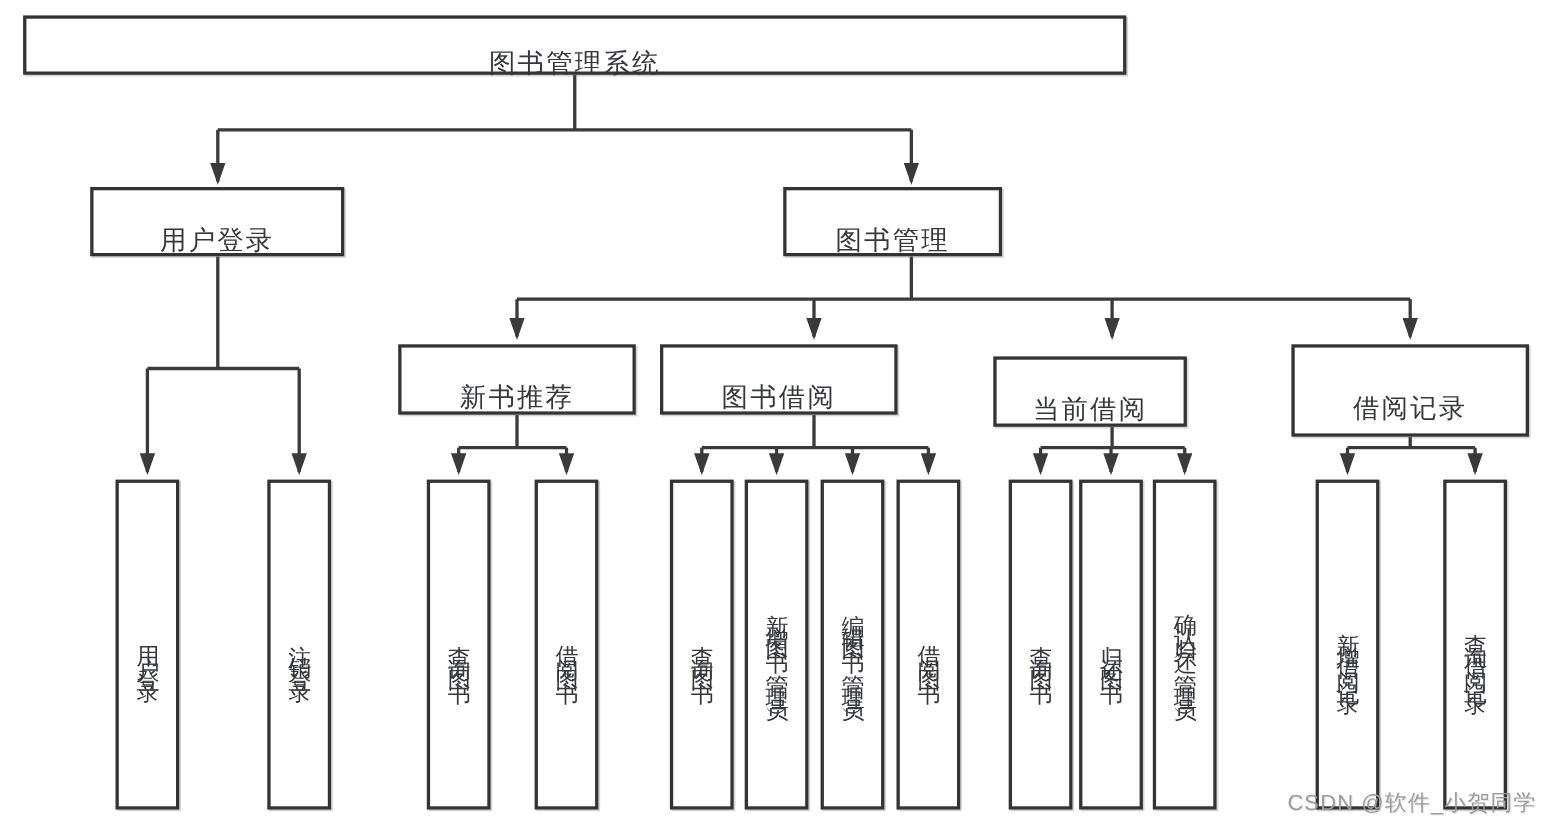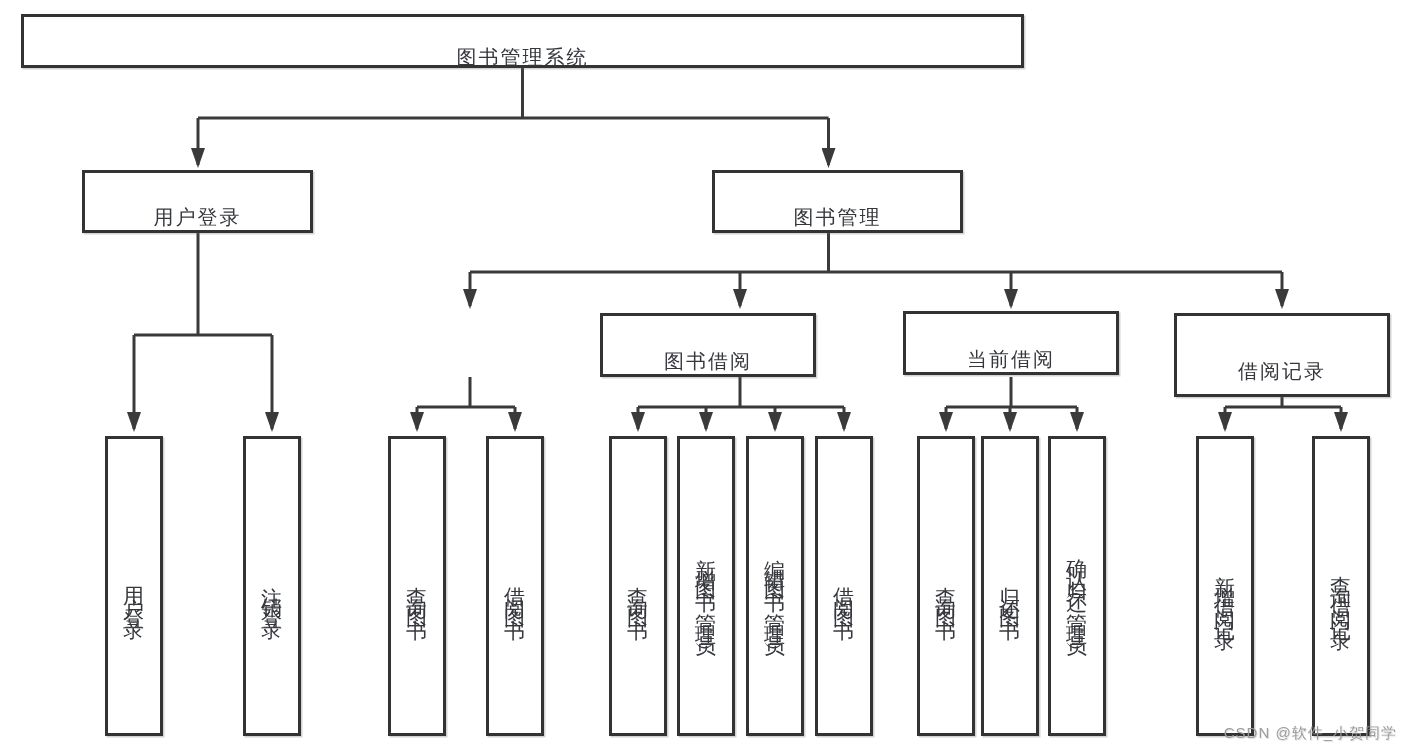--- a/index.html
+++ b/index.html
@@ -7,29 +7,29 @@
   .stage { position:relative; width:1405px; height:747px; background:#ffffff; overflow:hidden; }
   .wires { position:absolute; left:0; top:0; width:1405px; height:747px; }
   .wire { stroke:#3a3a3a; stroke-width:3; fill:none; }
   .node {
     position:absolute; box-sizing:border-box;
     border:3px solid #333333; background:#ffffff;
     display:flex; align-items:center; justify-content:center;
     color:#35373c;
     box-shadow:1.5px 1.5px 0 rgba(110,110,110,0.30);
   }
-  .hnode span { font-size:20px; letter-spacing:2px; white-space:nowrap;margin-top:32px; }
+  .hnode span { font-size:24px; letter-spacing:2px; white-space:nowrap;margin-top:32px; }
   .leaf span {
     writing-mode:vertical-rl; text-orientation:mixed;
     font-size:21px; line-height:1; letter-spacing:11px;
     padding-top:11px; 
   }
   .watermark {
     position:absolute; right:8px; bottom:4px;
-    font-size:15px; color:#9c9c9c; letter-spacing:1px;
+    font-size:20px; color:#9c9c9c; letter-spacing:1px;
     text-shadow:1px 1px 1px rgba(0,0,0,0.12);
     white-space:nowrap;
   }
 </style>
 </head>
 <body>
 
 <div class="stage">
 
   <svg class="wires" viewBox="0 0 1405 747" xmlns="http://www.w3.org/2000/svg">
@@ -75,28 +75,31 @@
     <line class="wire" x1="1341" y1="407" x2="1341" y2="429" marker-end="url(#arw)"></line>
   </svg>
 
   <div class="node hnode" style="left:21px;top:14px;width:1003px;height:54px">
     <span>图书管理系统</span>
   </div>
 
   <div class="node hnode" style="left:82px;top:170px;width:231px;height:63px">
     <span>用户登录</span>
   </div>
-  <div class="node hnode" style="left:712px;top:170px;width:251px;height:63px">
+  <div class="node hnode" style="left:712px;top:170px;width:199px;height:63px">
     <span>图书管理</span>
   </div>
 
+  <div class="node hnode" style="left:362px;top:313px;width:216px;height:64px">
+    <span>新书推荐</span>
+  </div>
   <div class="node hnode" style="left:600px;top:313px;width:216px;height:64px">
     <span>图书借阅</span>
   </div>
-  <div class="node hnode" style="left:903px;top:311px;width:216px;height:64px">
+  <div class="node hnode" style="left:903px;top:324px;width:176px;height:64px">
     <span>当前借阅</span>
   </div>
   <div class="node hnode" style="left:1174px;top:313px;width:216px;height:84px">
     <span>借阅记录</span>
   </div>
 
   <div class="node leaf" style="left:105px;top:436px;width:58px;height:300px">
     <span>用户登录</span>
   </div>
   <div class="node leaf" style="left:243px;top:436px;width:58px;height:300px">

